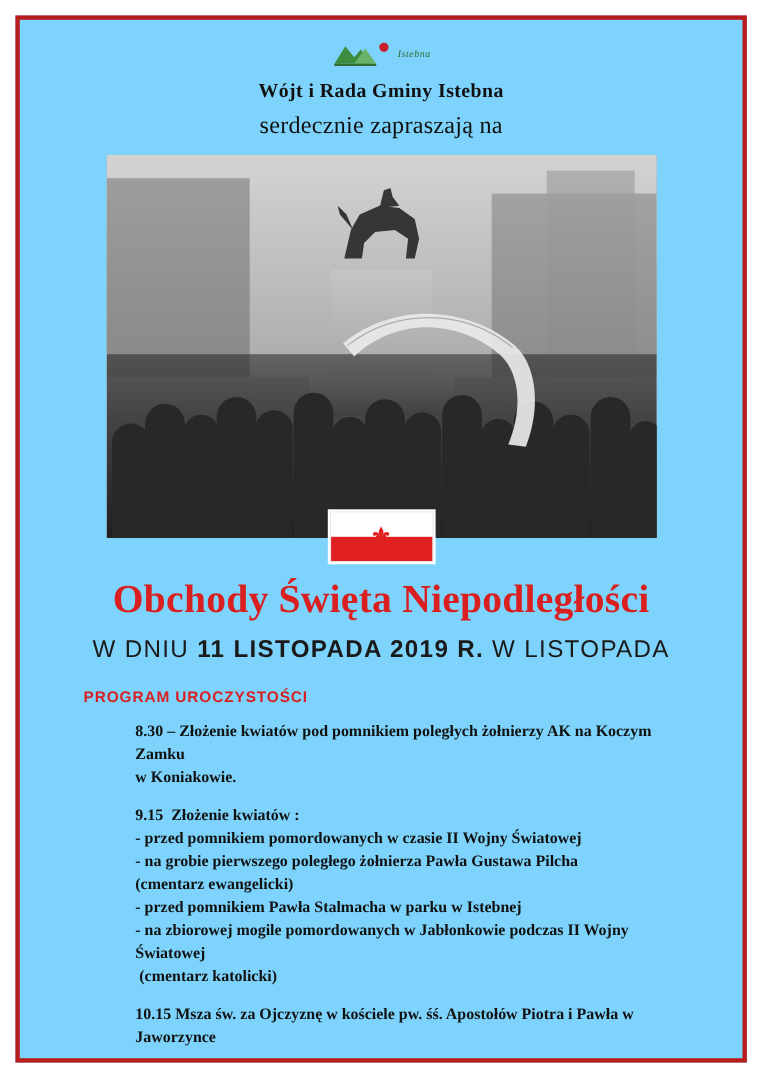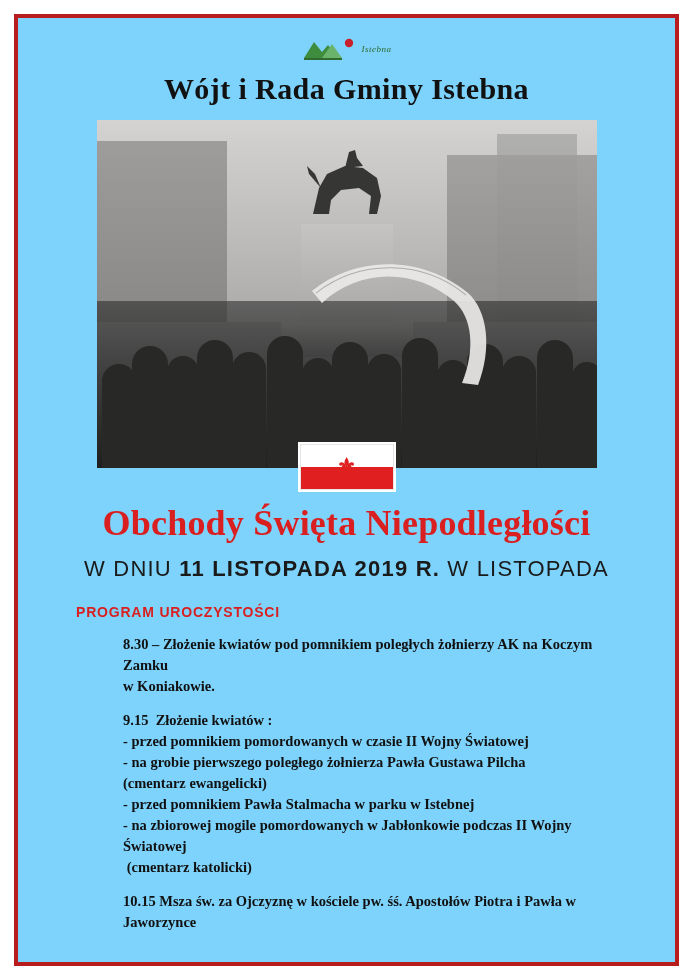--- a/index.html
+++ b/index.html
@@ -49,21 +49,21 @@
     color: #2f6b2f;
     letter-spacing: .5px;
     font-style: italic;
   }
 
   
   .h-invite {
     text-align: center;
     font-family: "Liberation Serif", serif;
     font-weight: bold;
-    font-size: 30px;
+    font-size: 18px;
     color: #111111;
     letter-spacing: .4px;
     margin-top: 6px;
   }
   .h-sub {
     text-align: center;
     font-family: "Liberation Serif", serif;
     font-size: 22px;
     color: #111111;
     margin-top: 8px;
@@ -210,20 +210,21 @@
             <path d="M2 22 L12 6 L20 16 L26 9 L36 22 Z" fill="#3e8c3e"></path>
             <path d="M20 22 L30 8 L40 22 Z" fill="#6bb36b"></path>
             <circle cx="47" cy="7" r="4.2" fill="#c8202a"></circle>
             <rect x="2" y="22" width="38" height="2" fill="#2f6b2f"></rect>
           </svg>
           <span class="logo-text">Istebna</span>
         </div>
       </div>
 
       <div class="h-invite">Wójt i Rada Gminy Istebna</div>
+      <div class="h-sub">serdecznie zapraszają na</div>
 
       <div class="photo-wrap">
         <div class="photo">
           <div class="sky"></div>
           <div class="bldg-l"></div>
           <div class="bldg-r2"></div>
           <div class="bldg-r"></div>
           <div class="plinth"></div>
           <div class="plinth2"></div>
 

